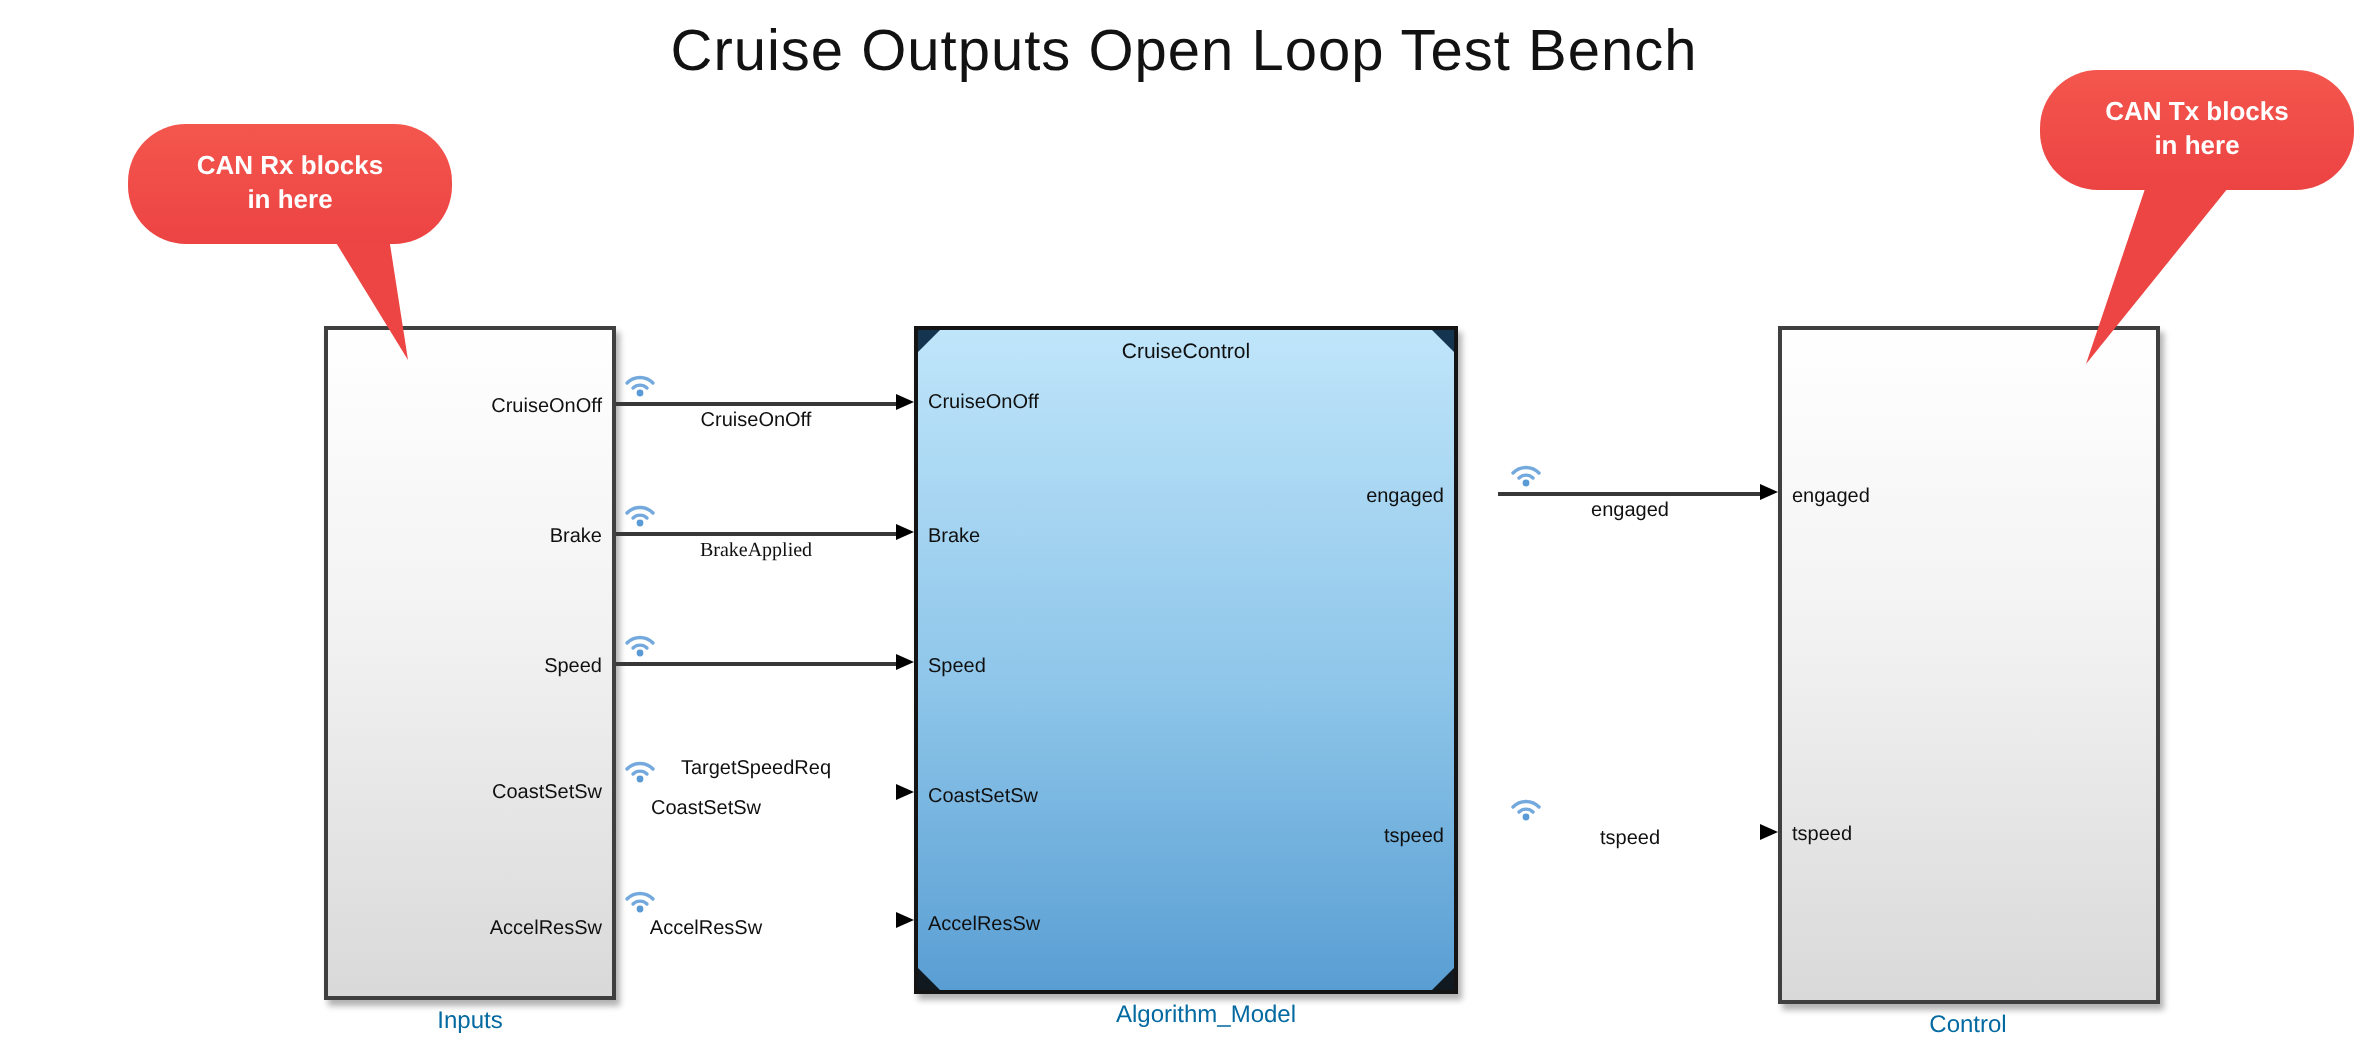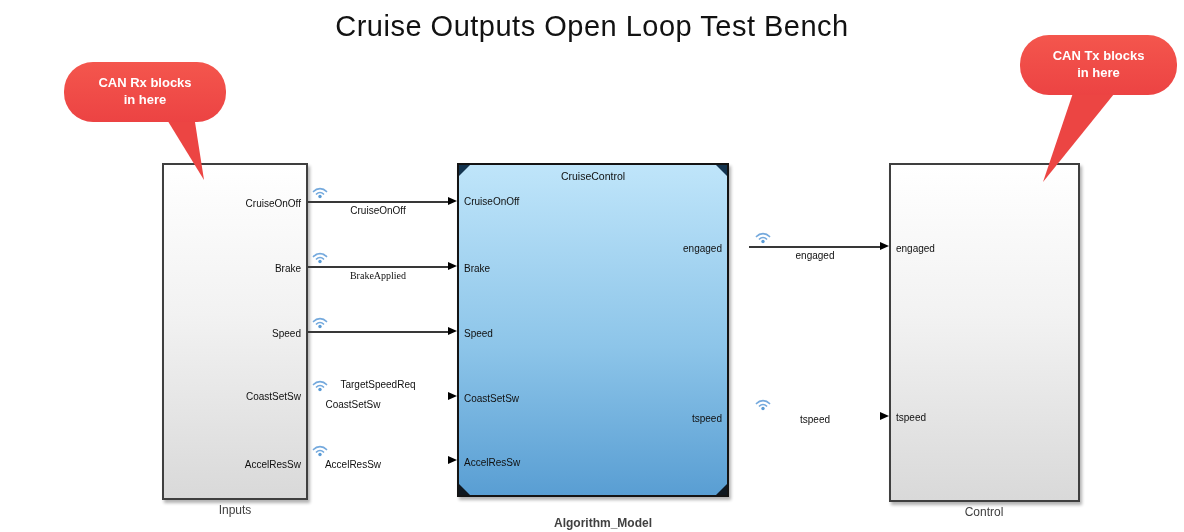--- a/index.html
+++ b/index.html
@@ -12,21 +12,21 @@
          box-shadow:2px 3px 3px rgba(0,0,0,0.30);}
   .block.gray{background:linear-gradient(180deg,#ffffff 0%,#f2f2f2 45%,#d9d9d9 100%);}
   .block.blue{background:linear-gradient(180deg,#bfe5fa 0%,#8dc5e9 55%,#599ed3 100%);
               border-color:#141414;}
   .blocktitle{position:absolute;top:5px;left:0;right:0;text-align:center;
               font-size:10.5px;color:#101010;}
   .port{position:absolute;font-size:10px;line-height:10px;color:#101010;white-space:nowrap;}
   .port.l{left:5px;}
   .port.r{right:5px;text-align:right;}
   .caption{position:absolute;transform:translateX(-50%);font-size:12px;
-           color:#404040;white-space:nowrap;}
+           color:#0369a1;white-space:nowrap;}
   
   .wire{position:absolute;height:2px;background:#383838;}
   .arrow{position:absolute;width:0;height:0;border-top:4.5px solid transparent;
          border-bottom:4.5px solid transparent;border-left:9px solid #000;}
   .siglabel{position:absolute;font-size:10px;line-height:10px;color:#101010;
             text-align:center;white-space:nowrap;}
   
   .notch{position:absolute;width:11px;height:11px;background:#14344f;}
   .notch.tl{left:0;top:0;clip-path:polygon(0 0,100% 0,0 100%);}
   .notch.tr{right:0;top:0;clip-path:polygon(0 0,100% 0,100% 100%);}
@@ -64,21 +64,21 @@
     <div class="notch br"></div>
     <div class="blocktitle">CruiseControl</div>
     <span class="port l" style="top:32px">CruiseOnOff</span>
     <span class="port l" style="top:99px">Brake</span>
     <span class="port l" style="top:164px">Speed</span>
     <span class="port l" style="top:229px">CoastSetSw</span>
     <span class="port l" style="top:293px">AccelResSw</span>
     <span class="port r" style="top:79px">engaged</span>
     <span class="port r" style="top:249px">tspeed</span>
   </div>
-  <div class="caption" style="left:603px;top:516px;font-weight:bold;">Algorithm_Model</div>
+  <div class="caption" style="left:603px;top:500px;">Algorithm_Model</div>
 
   <div class="block gray" style="left:889px;top:163px;width:191px;height:339px;">
     <span class="port l" style="top:79px">engaged</span>
     <span class="port l" style="top:248px">tspeed</span>
   </div>
   <div class="caption" style="left:984px;top:505px;">Control</div>
 
   <div class="wire" style="left:308px;top:201px;width:141px;"></div>
   <div class="arrow" style="left:448px;top:197px;"></div>
   <div class="siglabel" style="left:308px;top:206px;width:140px;">CruiseOnOff</div>

